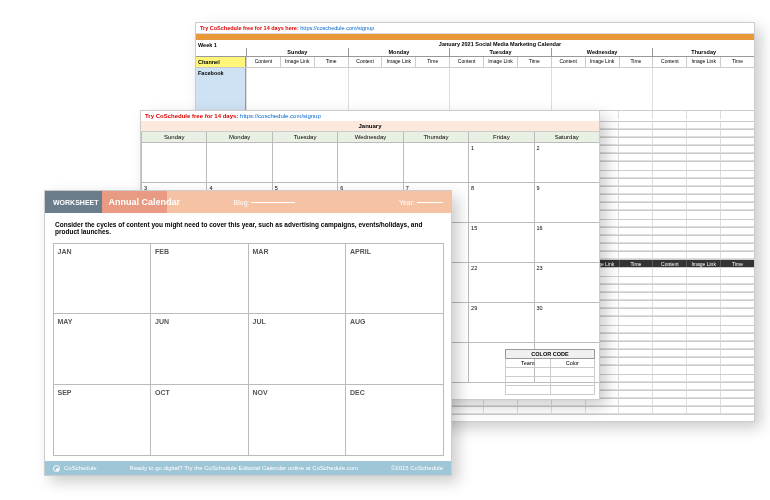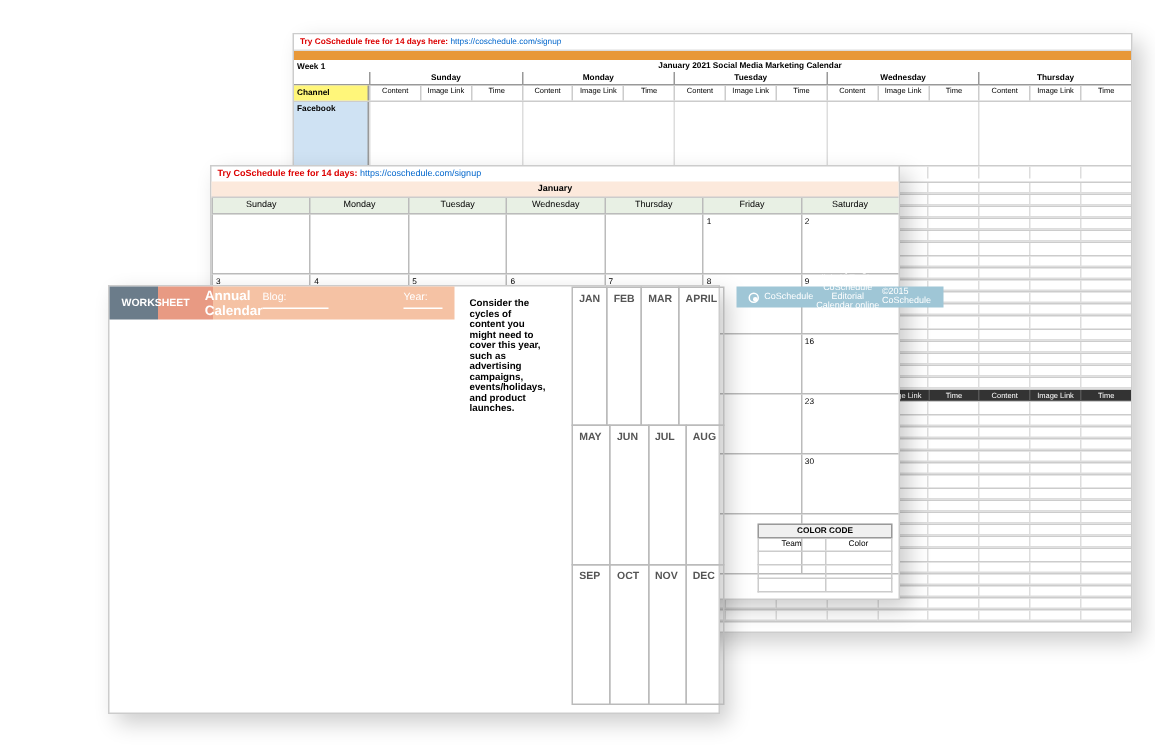--- a/index.html
+++ b/index.html
@@ -42,21 +42,21 @@
   .s2-row { display: flex; height: 40px; border-bottom: 1px solid #bbb; }
   .s2-cell { flex: 1; border-left: 1px solid #bbb; padding: 2px; font-size: 5.5px; position: relative; }
   .s2-date { position: absolute; left: 2px; top: 2px; }
   .s2-colorcode { position: absolute; right: 4px; bottom: 4px; width: 90px; font-size: 5.5px; }
   .s2-cc-title { text-align: center; font-weight: bold; border: 1px solid #999; background: #f0f0f0; padding: 1px; }
   .s2-cc-row { display: flex; border: 1px solid #ccc; border-top: none; }
   .s2-cc-row span { flex: 1; padding: 1px; text-align: center; }
   .s2-cc-row span:first-child { border-right: 1px solid #ccc; }
   
   
-  .sheet1 { left: 72px; top: 190px; width: 408px; height: 286px; font-size: 7.5px; display: flex; }
+  .sheet1 { left: 44px; top: 190px; width: 408px; height: 286px; font-size: 7.5px; display: flex; flex-direction: column; }
   .s1-header { display: flex; align-items: center; height: 22px; background: linear-gradient(to right, #6b7c8a 0%, #6b7c8a 14%, #e89a83 14%, #e89a83 30%, #f5c2a4 30%, #f5c2a4 100%); color: #fff; padding: 0 8px; font-size: 7px; }
   .s1-ws { font-weight: bold; }
   .s1-title { font-weight: bold; font-size: 9px; margin-left: 10px; }
   .s1-blog, .s1-year { margin-left: auto; }
   .s1-blog { margin-right: 50px; }
   .s1-ul { display: inline-block; border-bottom: 1px solid #fff; width: 44px; vertical-align: middle; }
   .s1-desc { padding: 8px 10px; font-size: 6.5px; font-weight: bold; }
   .s1-grid { flex: 1; display: flex; flex-direction: column; padding: 0 8px 6px; }
   .s1-row { flex: 1; display: flex; }
   .s1-cell { flex: 1; border: 1px solid #bbb; margin: -0.5px; padding: 4px; font-size: 7px; font-weight: bold; color: #555; }

